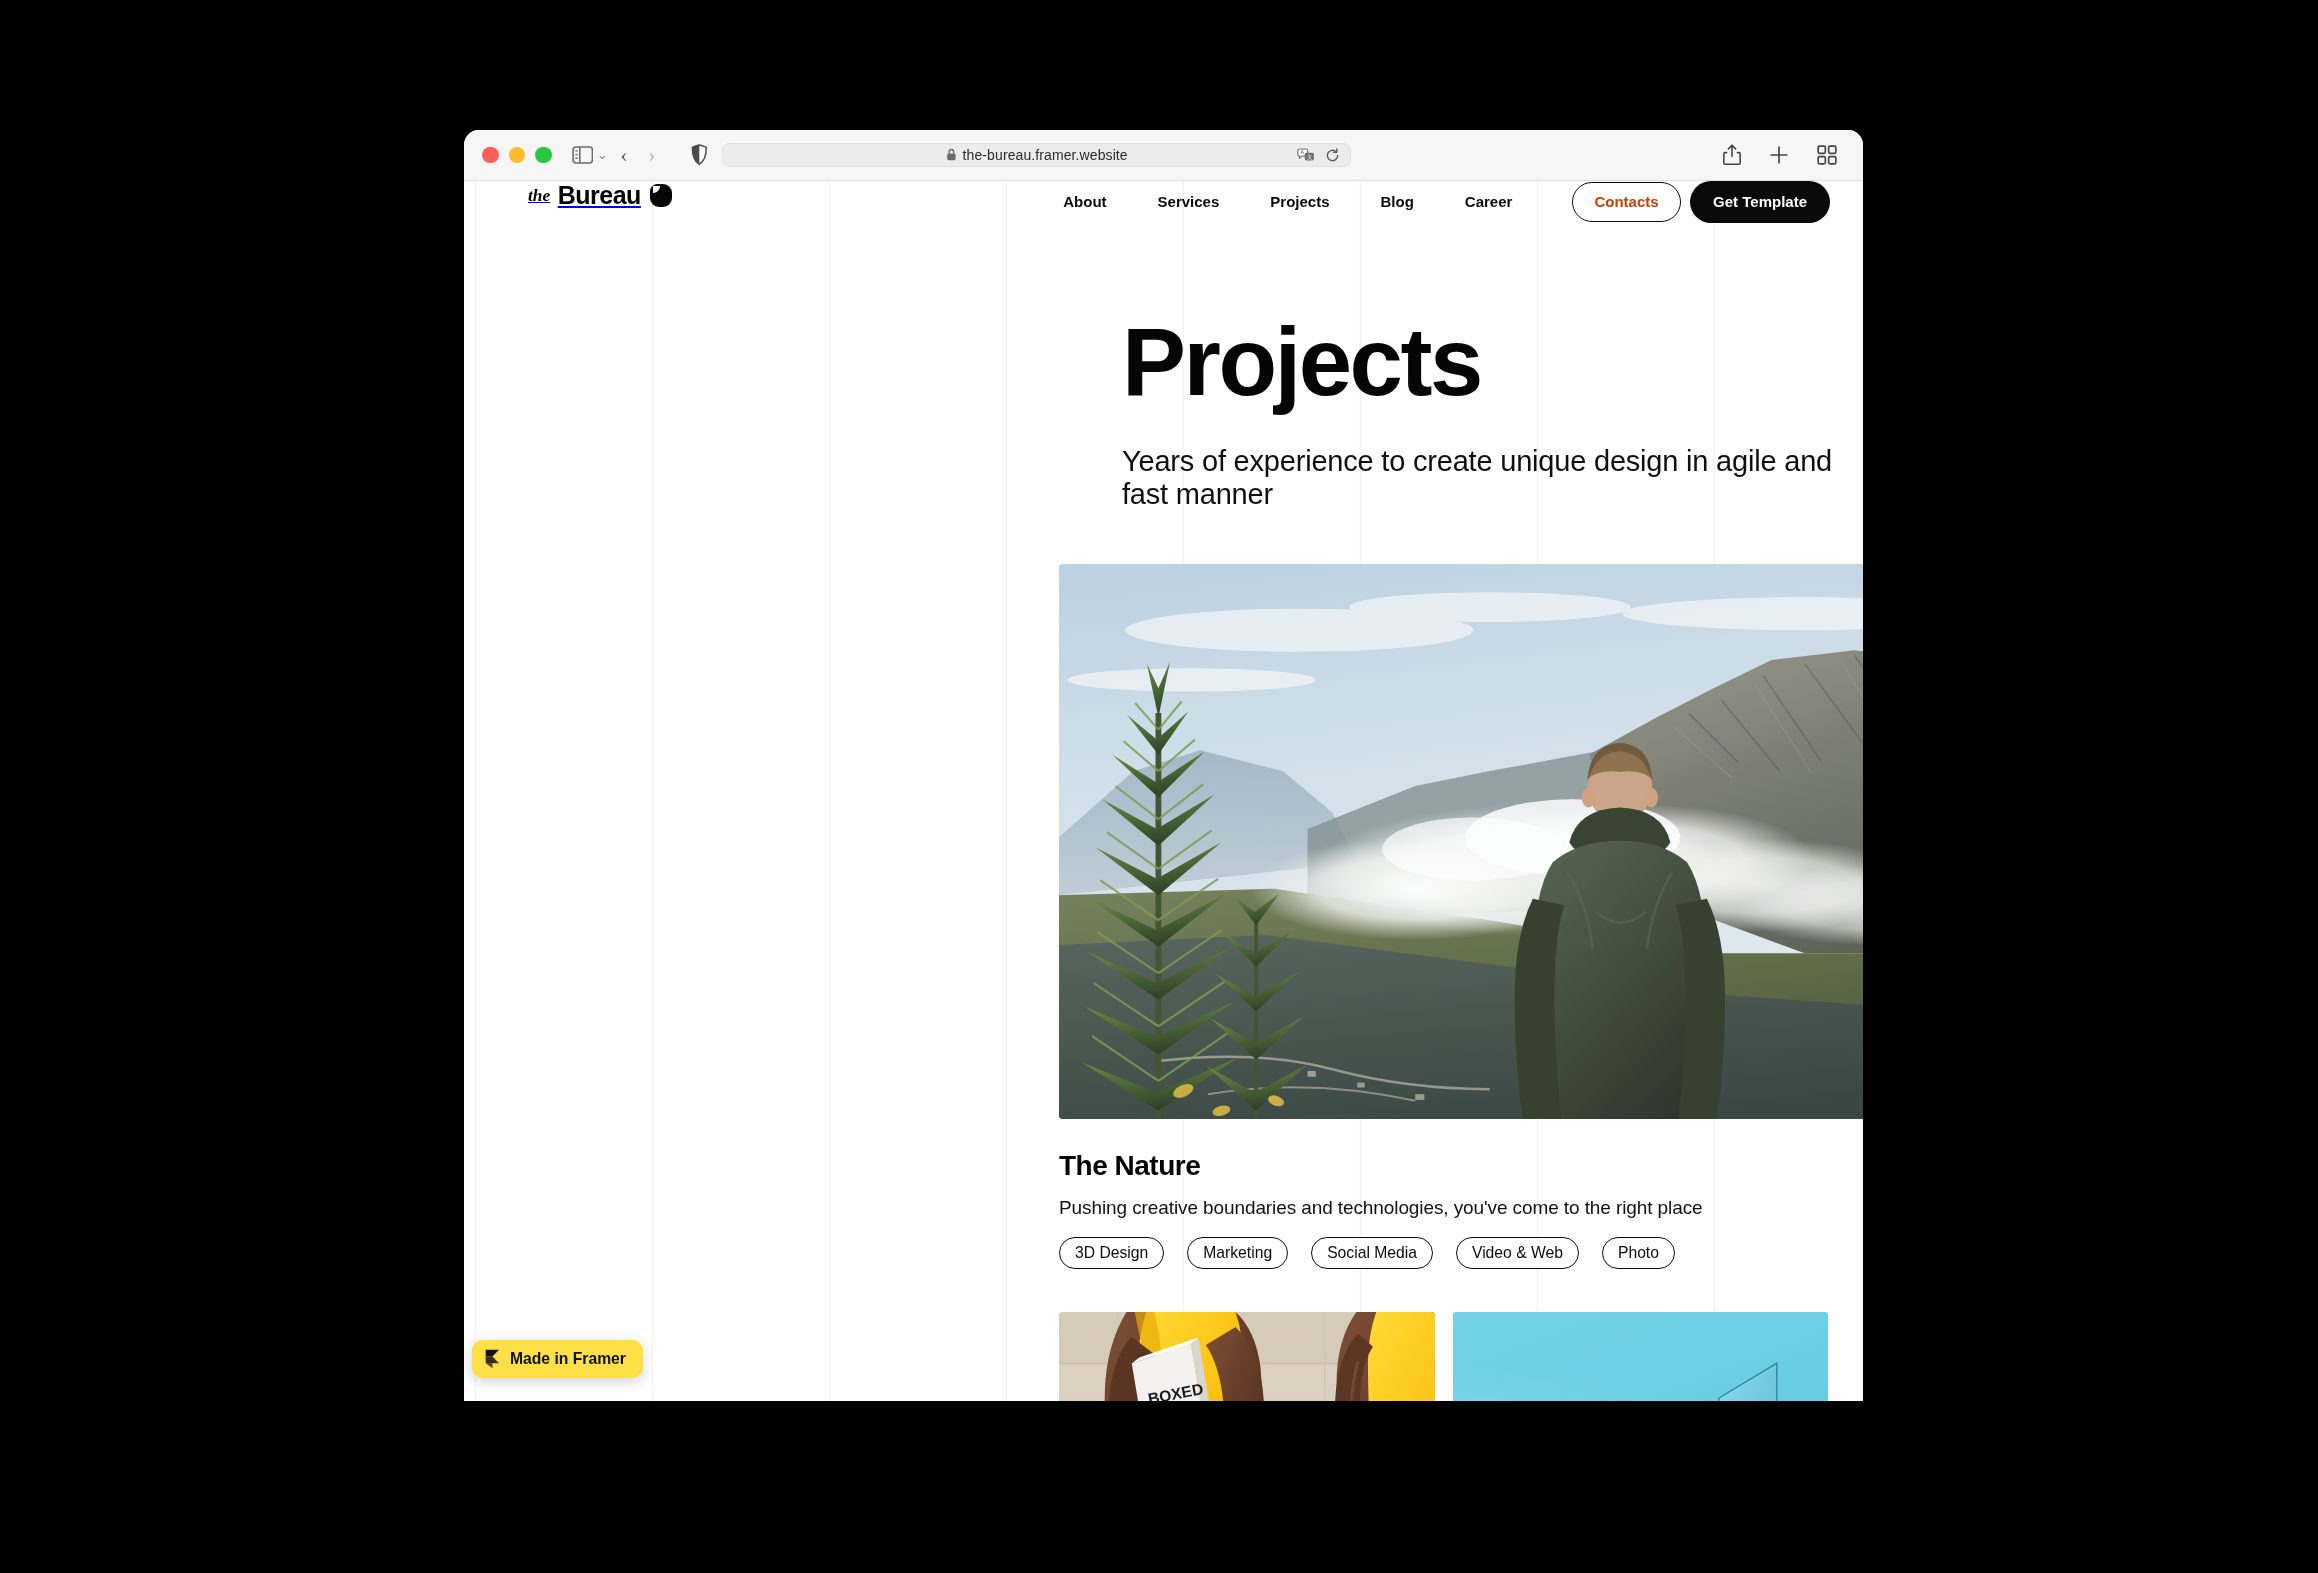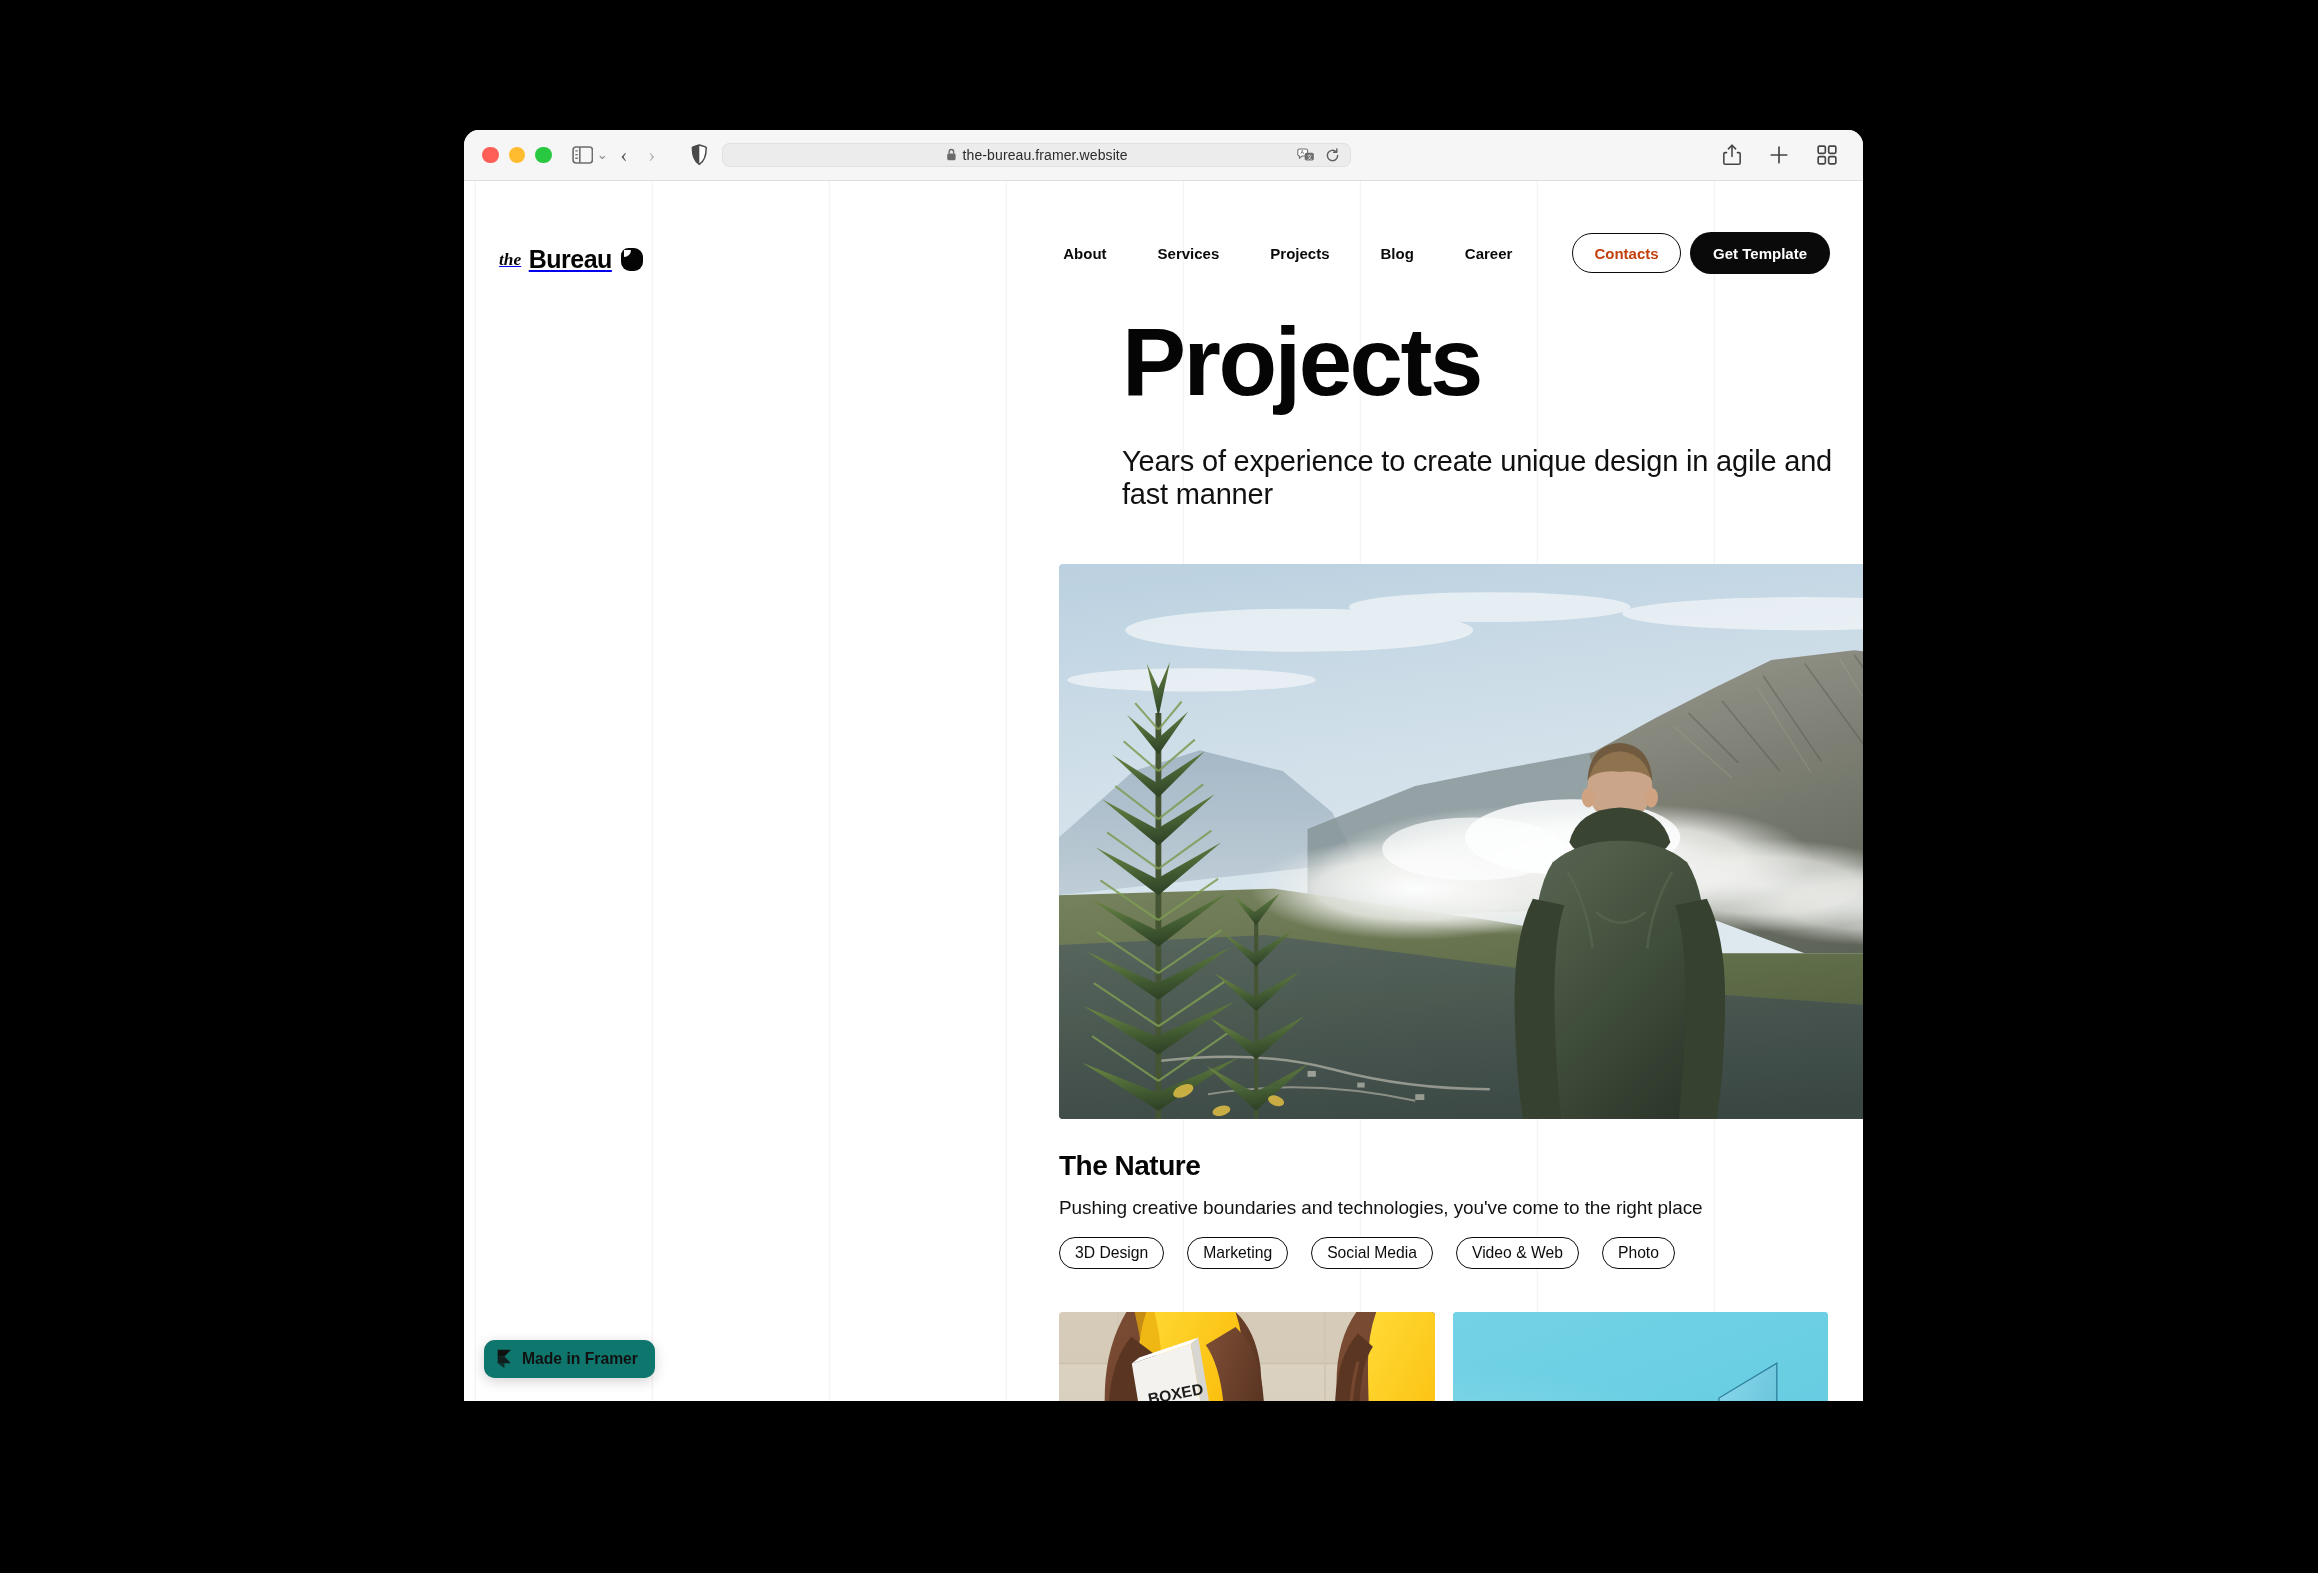--- a/index.html
+++ b/index.html
@@ -77,22 +77,23 @@
     background-image: repeating-linear-gradient(to right,
        rgba(0,0,0,0.055) 0px, rgba(0,0,0,0.055) 0.8px, transparent 0.8px, transparent 177px);
     background-position: 10.8px 0;
     z-index: 3;
   }
 
   
   #site-header {
     position: relative; z-index: 5;
     height: 93px;
-    display: flex; align-items: flex-end;
-    padding: 0 33px 0 35px;
+    display: flex; align-items: flex-start;
+    padding: 0 33px 0 16px;
+    margin-left: 48px;
   }
   #logo { display: flex; align-items: center; gap: 7.5px; }
   #logo-the { font-family: "Liberation Serif", serif; font-style: italic; font-size: 17.4px; font-weight: 700; color: #050505; }
   #logo-bureau { font-size: 25px; font-weight: 700; letter-spacing: -0.5px; color: #050505; }
   #logo-mark {
     width: 22.4px; height: 22.4px;
     background: #050505;
     border-radius: 7.5px 9px 9px 9px;
     position: relative; margin-left: 1.7px;
   }
@@ -156,22 +157,22 @@
   }
 
   #project-grid-row {
     margin-top: 43px;
     display: flex; gap: 18px;
   }
   .grid-thumb { width: 556px; height: 273px; border-radius: 4.1px; overflow: hidden; position: relative; }
 
   
   #framer-badge {
-    position: absolute; left: 20px; bottom: 23px; z-index: 40;
-    background: #0f766e; border-radius: 10.8px;
+    position: absolute; left: 8px; bottom: 23px; z-index: 40;
+    background: #fde047; border-radius: 10.8px;
     padding: 9px 16.6px 9px 12.4px;
     display: flex; align-items: center; gap: 9px;
     box-shadow: 0 3.3px 13.2px rgba(0,0,0,0.18);
   }
   #framer-badge-label { font-size: 15.7px; font-weight: 700; color: #111; white-space: nowrap; }
 
   
   .art { position: absolute; inset: 0; width: 100%; height: 100%; display: block; }
 </style>
 </head>

